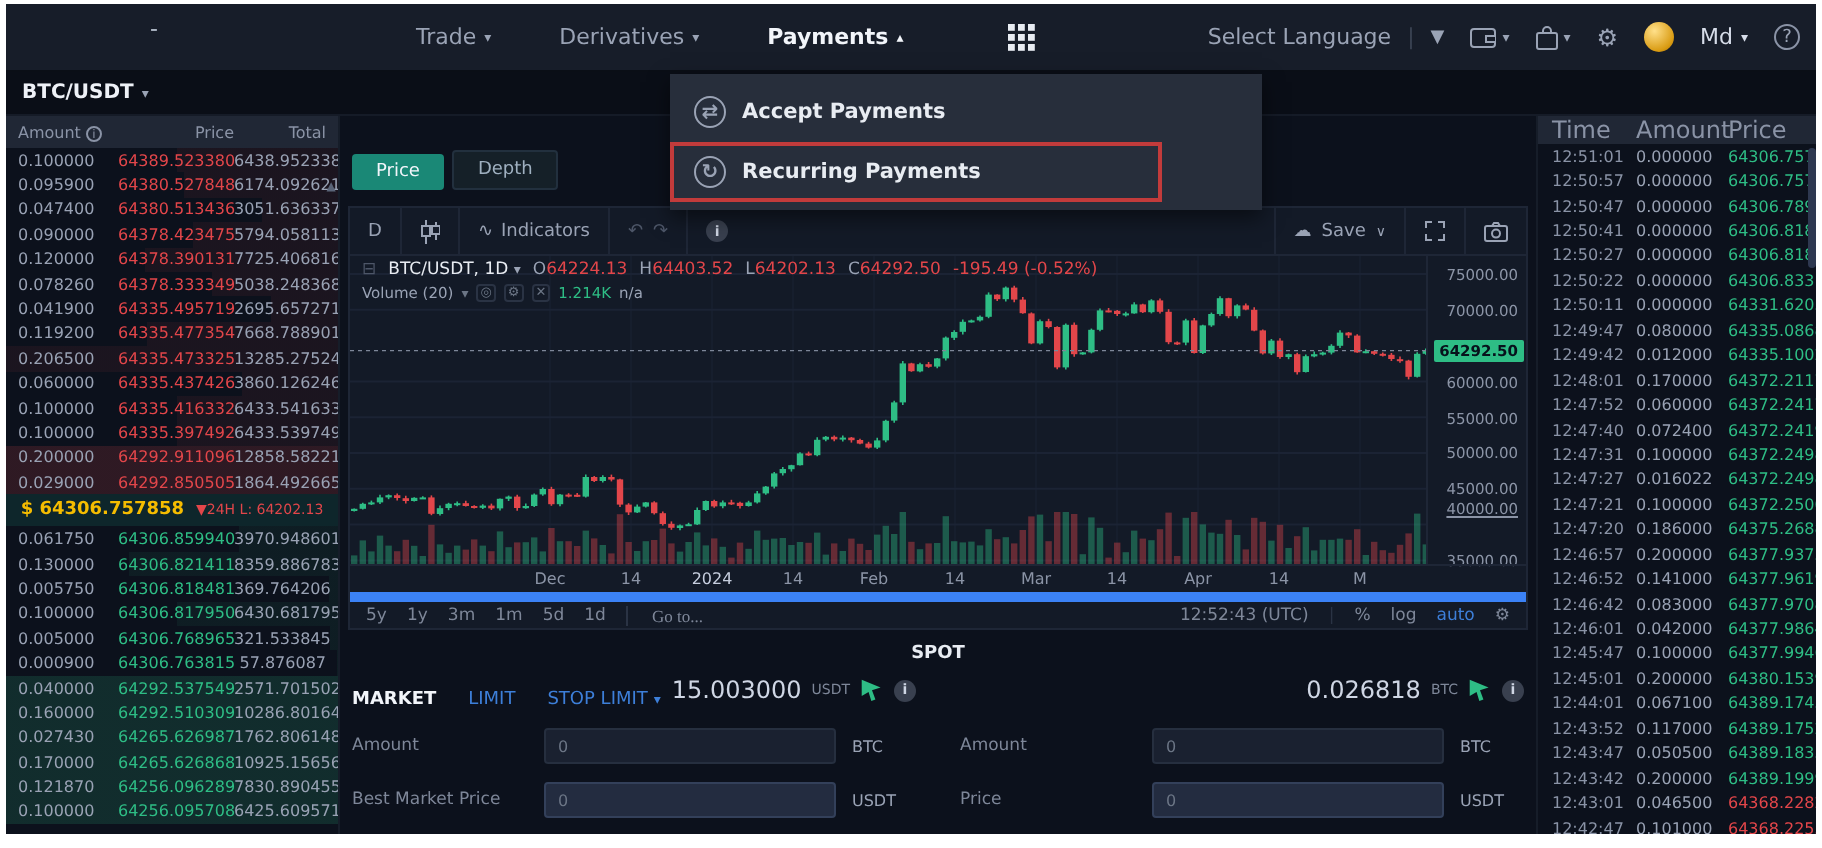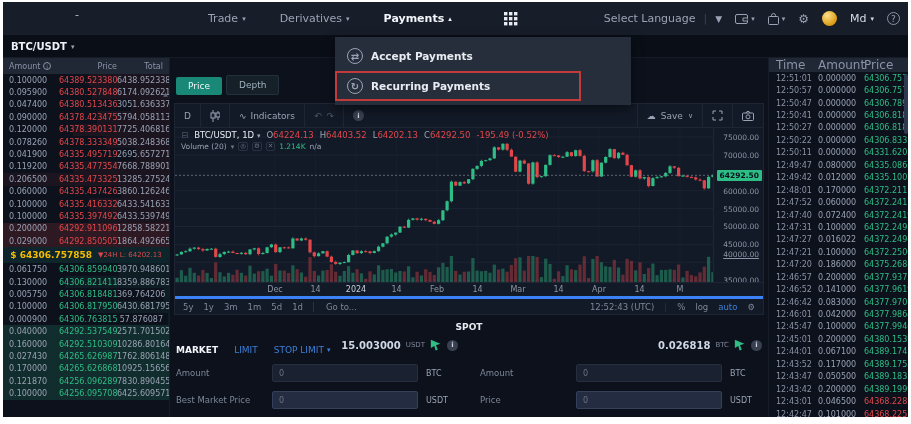--- a/index.html
+++ b/index.html
@@ -70,37 +70,37 @@
   .vol-legend{position:absolute;left:6px;top:14px;z-index:3;font-size:7.5px;color:#9aa3b5;display:flex;gap:4px;align-items:flex-end;}
   .vol-legend .g{color:#2ebd85;}
   .mini{font-size:6.5px;color:#6b7585;border:1px solid #2a3344;border-radius:2px;padding:0 1px;line-height:7px;}
   .plot-wrap{display:flex;height:154px;}
   .paxis{width:50px;position:relative;font-size:7.5px;color:#8b94a6;border-left:1px solid #1e2636;}
   .paxis span{position:absolute;right:4px;}
   .price-tag{position:absolute;right:1px;background:#2ebd85;color:#07121c;font-size:7.5px;font-weight:bold;padding:1px 3px;border-radius:1px;}
   .taxis{height:14px;position:relative;font-size:8px;color:#8b94a6;border-top:1px solid #1e2636;}
   .taxis span{position:absolute;top:2px;transform:translateX(-50%);}
   .taxis .yr{color:#c6cede;}
-  .ch-bottom{height:18px;display:flex;align-items:center;font-size:8.5px;color:#7e8799;padding:0 8px;border-top:3px solid #3b82f6;}
+  .ch-bottom{height:18px;display:flex;align-items:center;font-size:8.5px;color:#7e8799;padding:0 8px;border-top:5px solid #3b82f6;}
   .rangebtn{margin-right:10px;cursor:pointer;}
-  .goto{border-left:1px solid #2a3344;padding-left:12px;cursor:pointer;}
+  .goto{border-left:1px solid #2a3344;padding-left:12px;cursor:pointer;font-family:Liberation Serif, serif;}
   .ch-bottom-right{margin-left:auto;display:flex;gap:10px;align-items:center;}
   .blue{color:#3d7fd9;}
   .vsep{color:#2a3344;}
 
   
   .spot{flex:1;display:flex;flex-direction:column;padding:4px 6px 0 6px;overflow:hidden;}
   .spot-title{text-align:center;font-size:9px;font-weight:bold;color:#e8ecf2;height:16px;line-height:16px;}
   .spot-cols{display:grid;grid-template-columns:1fr 1fr;column-gap:22px;}
   .spot-toprow{display:flex;justify-content:space-between;align-items:flex-end;height:20px;}
   .spot-tabs{display:flex;gap:16px;font-size:9px;}
   .stab{cursor:pointer;color:#3d7fd9;display:flex;gap:3px;align-items:center;}
   .stab.on{color:#f2f5fa;font-weight:bold;}
   .balance{display:flex;align-items:center;gap:5px;justify-content:flex-end;height:20px;}
-  .bal-v{font-size:10px;color:#cfd6e4;font-weight:bold;}
+  .bal-v{font-size:12px;color:#cfd6e4;}
   .bal-u{font-size:7px;color:#7e8799;}
   .field{display:grid;grid-template-columns:88px 1fr 32px;align-items:center;margin-top:9px;column-gap:8px;}
   .field label{font-size:8.5px;color:#7e8799;}
   .field input{height:18px;background:#1a2130;border:1px solid #262f3f;border-radius:2px;color:#6b7585;font-size:8px;padding:0 6px;font-family:"DejaVu Sans",sans-serif;outline:none;width:100%;}
   .field input.lite{background:#232c40;border-color:#33405a;}
   .unit{font-size:8px;color:#9aa3b5;}
 
   
   .tr-head{height:16px;background:#202735;display:grid;grid-template-columns:42px 46px 1fr;align-items:center;padding:0 4px 0 7px;font-size:12px;color:#8a93a6;}
   .tr-row{height:12.45px;display:grid;grid-template-columns:42px 46px 1fr;align-items:center;padding:0 0 0 7px;font-size:8px;cursor:pointer;white-space:nowrap;overflow:hidden;}
@@ -295,20 +295,25 @@
           </div>
           <div class="ob-row bid" style="background: linear-gradient(to left, rgba(46, 189, 133, 0.07) 2.78018%, transparent 2.78018%);">
             <span class="a">0.005750</span>
             <span class="p">64306.818481</span>
             <span class="t">369.764206</span>
           </div>
           <div class="ob-row bid" style="background: linear-gradient(to left, rgba(46, 189, 133, 0.07) 48.351%, transparent 48.351%);">
             <span class="a">0.100000</span>
             <span class="p">64306.817950</span>
             <span class="t">6430.681795</span>
+          </div>
+          <div class="ob-row bid" style="background: linear-gradient(to left, rgba(46, 189, 133, 0.07) 2.41755%, transparent 2.41755%);">
+            <span class="a">0.005000</span>
+            <span class="p">64306.768965</span>
+            <span class="t">321.533845</span>
           </div>
           <div class="ob-row bid" style="background: linear-gradient(to left, rgba(46, 189, 133, 0.07) 0.435159%, transparent 0.435159%);">
             <span class="a">0.000900</span>
             <span class="p">64306.763815</span>
             <span class="t">57.876087</span>
           </div>
           <div class="ob-row bid" style="background: linear-gradient(to left, rgba(46, 189, 133, 0.16) 100%, transparent 100%);">
             <span class="a">0.040000</span>
             <span class="p">64292.537549</span>
             <span class="t">2571.701502</span>

